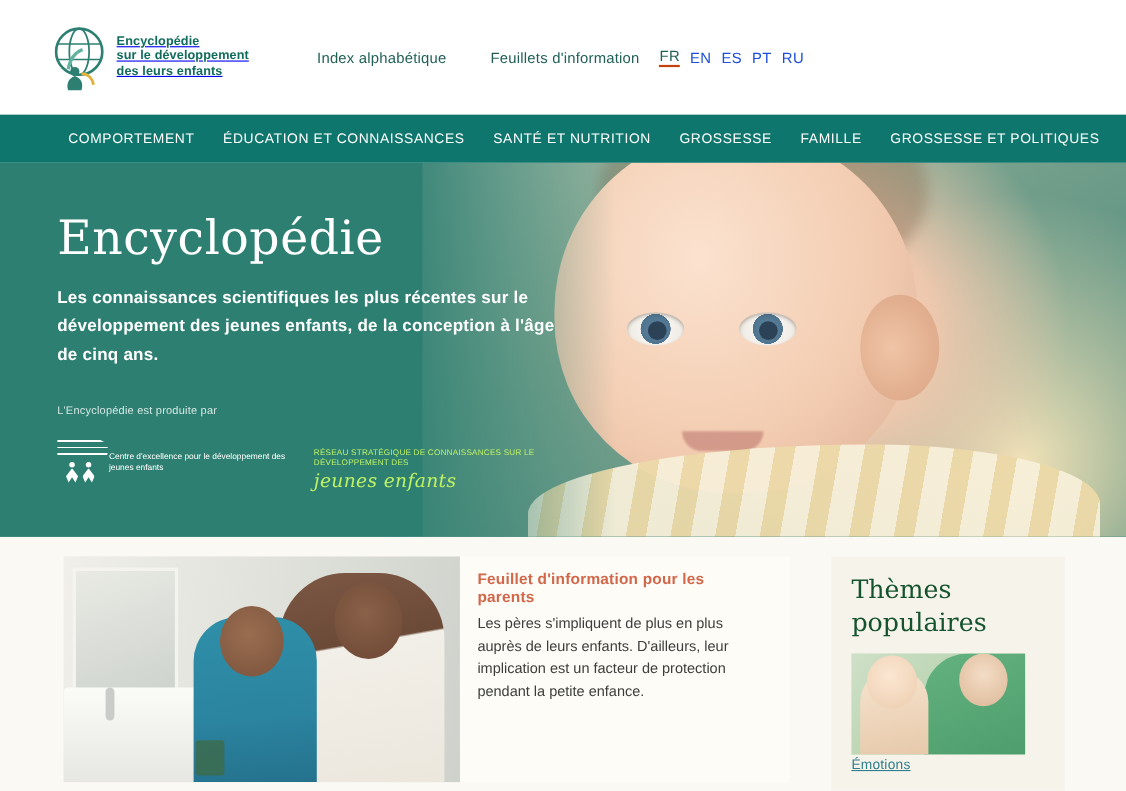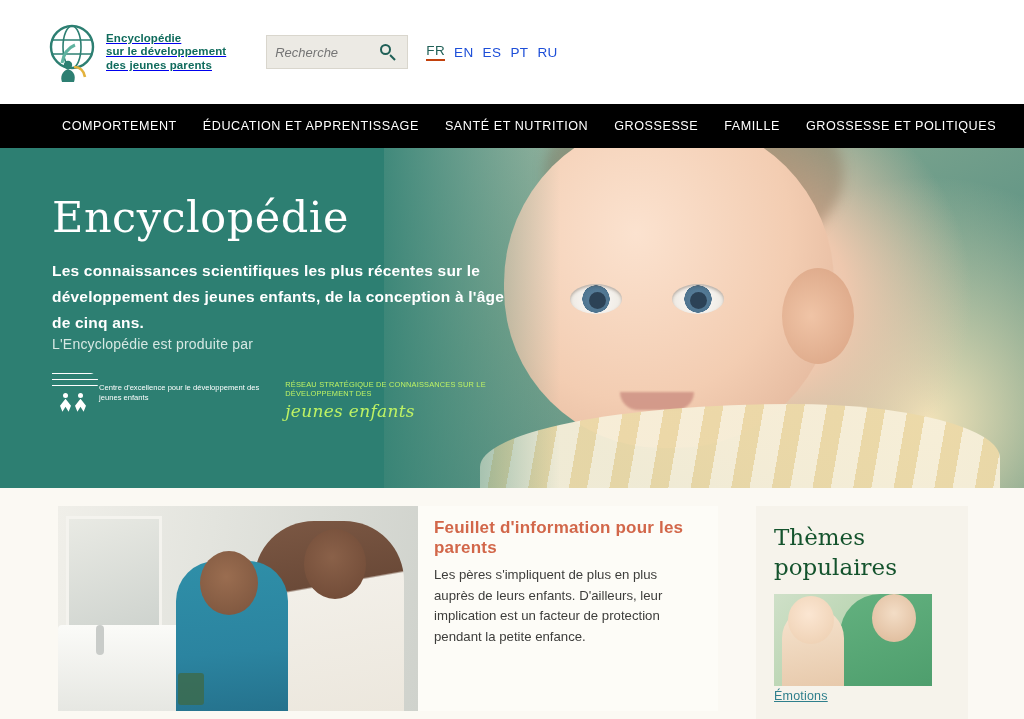--- a/index.html
+++ b/index.html
@@ -58,21 +58,21 @@
     transform: rotate(45deg); transform-origin: left center;
   }
   .langs { display: flex; align-items: center; gap: 9px; margin-left: 18px; }
   .langs a {
     font-size: 13.5px; color: #1d4ed8; text-decoration: none; letter-spacing: .4px;
   }
   .langs a.active { color: #1f5f56; border-bottom: 2px solid #c2410c; padding-bottom: 1px; }
 
   
   .nav-main {
-    height: 44px; background: #000000;
+    height: 44px; background: #0f766e;
     display: flex; align-items: center; gap: 26px;
     padding-left: 62px;
   }
   .nav-main a {
     color: #ffffff; font-size: 12.6px; text-decoration: none;
     letter-spacing: .55px; font-weight: normal;
   }
 
   
   .hero {
@@ -137,21 +137,21 @@
   .hero-title {
     font-family: "DejaVu Serif", serif;
     font-size: 43px; font-weight: normal; color: #ffffff;
     letter-spacing: .5px; margin-bottom: 16px;
   }
   .hero-sub {
     font-size: 15.5px; line-height: 26px; font-weight: bold; color: #ffffff;
     letter-spacing: .2px;
   }
   .hero-produced {
-    font-size: 14px; color: #d6e8e3; letter-spacing: .2px;
+    margin-top: 32px; font-size: 10px; color: #d6e8e3; letter-spacing: .2px;
   }
   .partners { margin-top: 12px; display: flex; align-items: center; gap: 14px; }
   .partner-1 { display: flex; align-items: center; gap: 8px; }
   .partner-1 .mark { width: 48px; height: 48px; position: relative; }
   .partner-1 .lines {
     position: absolute; left: 0; top: 2px; width: 46px; height: 22px;
     background:
       linear-gradient(to bottom, transparent 0 2px, #fff 2px 3.4px, transparent 3.4px 6px),
       linear-gradient(to bottom, transparent 0 8px, #fff 8px 9.4px, transparent 9.4px 12px),
       linear-gradient(to bottom, transparent 0 14px, #fff 14px 15.4px, transparent 15.4px 18px);
@@ -224,21 +224,21 @@
     background: radial-gradient(circle at 45% 40%, #9a6d50, #7a533c);
   }
   .feature-photo .shelf {
     position: absolute; left: 120px; bottom: 6px; width: 26px; height: 32px;
     background: #3c6b4e; border-radius: 3px; opacity: .85;
   }
   .feature-text {
     width: 300px; background: #fdfcf7; padding: 12px 22px 0 16px;
   }
   .kicker {
-    color: #d2674a; font-size: 17px; font-weight: bold;
+    color: #d2674a; font-size: 14px; font-weight: bold;
     letter-spacing: .2px; margin-bottom: 7px;
   }
   .feature-title {
     font-family: "DejaVu Serif", serif; color: #1f6f62;
     font-size: 20px; line-height: 26px; font-weight: normal; margin-bottom: 10px;
   }
   .feature-body {
     font-size: 13.2px; line-height: 20.5px; color: #3d3d3b;
   }
   .sidebar {
@@ -289,45 +289,42 @@
         <path d="M3.5 33 H44.5" stroke="#2d7f72" stroke-width="1.4"></path>
         <path d="M14 42 C16 30 22 26 27 24" stroke="#5fb3a0" stroke-width="3" fill="none"></path>
         <circle cx="20" cy="44" r="4.2" fill="#2d7f72"></circle>
         <path d="M20 48 C14 50 12 56 14 61 L26 61 C28 55 26 50 20 48 Z" fill="#2d7f72"></path>
         <path d="M26 46 C32 46 36 50 37 56" stroke="#e3b23c" stroke-width="2.6" fill="none"></path>
       </svg>
     </span>
     <span class="brand-text">
       <span>Encyclopédie</span><br>
       <span>sur le développement</span><br>
-      <span>des jeunes parents</span>
+      <span>des leurs enfants</span>
     </span>
   </a>
 
-
-  <form class="search-box">
-    <input type="text" placeholder="Recherche" style="">
-    <span class="search-icon">
-      <span class="ring"></span>
-        <span class="handle"></span>
-    </span>
-  </form>
+  <nav class="nav-top">
+    <a href="#">Index alphabétique</a>
+    <a href="#">Feuillets d'information</a>
+  </nav>
+
 
   <div class="langs">
     <a href="#" class="active">FR</a>
     <a href="#">EN</a>
     <a href="#">ES</a>
     <a href="#">PT</a>
     <a href="#">RU</a>
   </div>
 </div>
 
 <nav class="nav-main">
   <a href="#">COMPORTEMENT</a>
-  <a href="#">ÉDUCATION ET APPRENTISSAGE</a>
+  <a href="#">ÉDUCATION ET CONNAISSANCES</a>
   <a href="#">SANTÉ ET NUTRITION</a>
   <a href="#">GROSSESSE</a>
   <a href="#">FAMILLE</a>
   <a href="#">GROSSESSE ET POLITIQUES</a>
 </nav>
 
 <section class="hero">
   <div class="hero-photo">
     <span class="hair"></span>
     <span class="head"></span>

